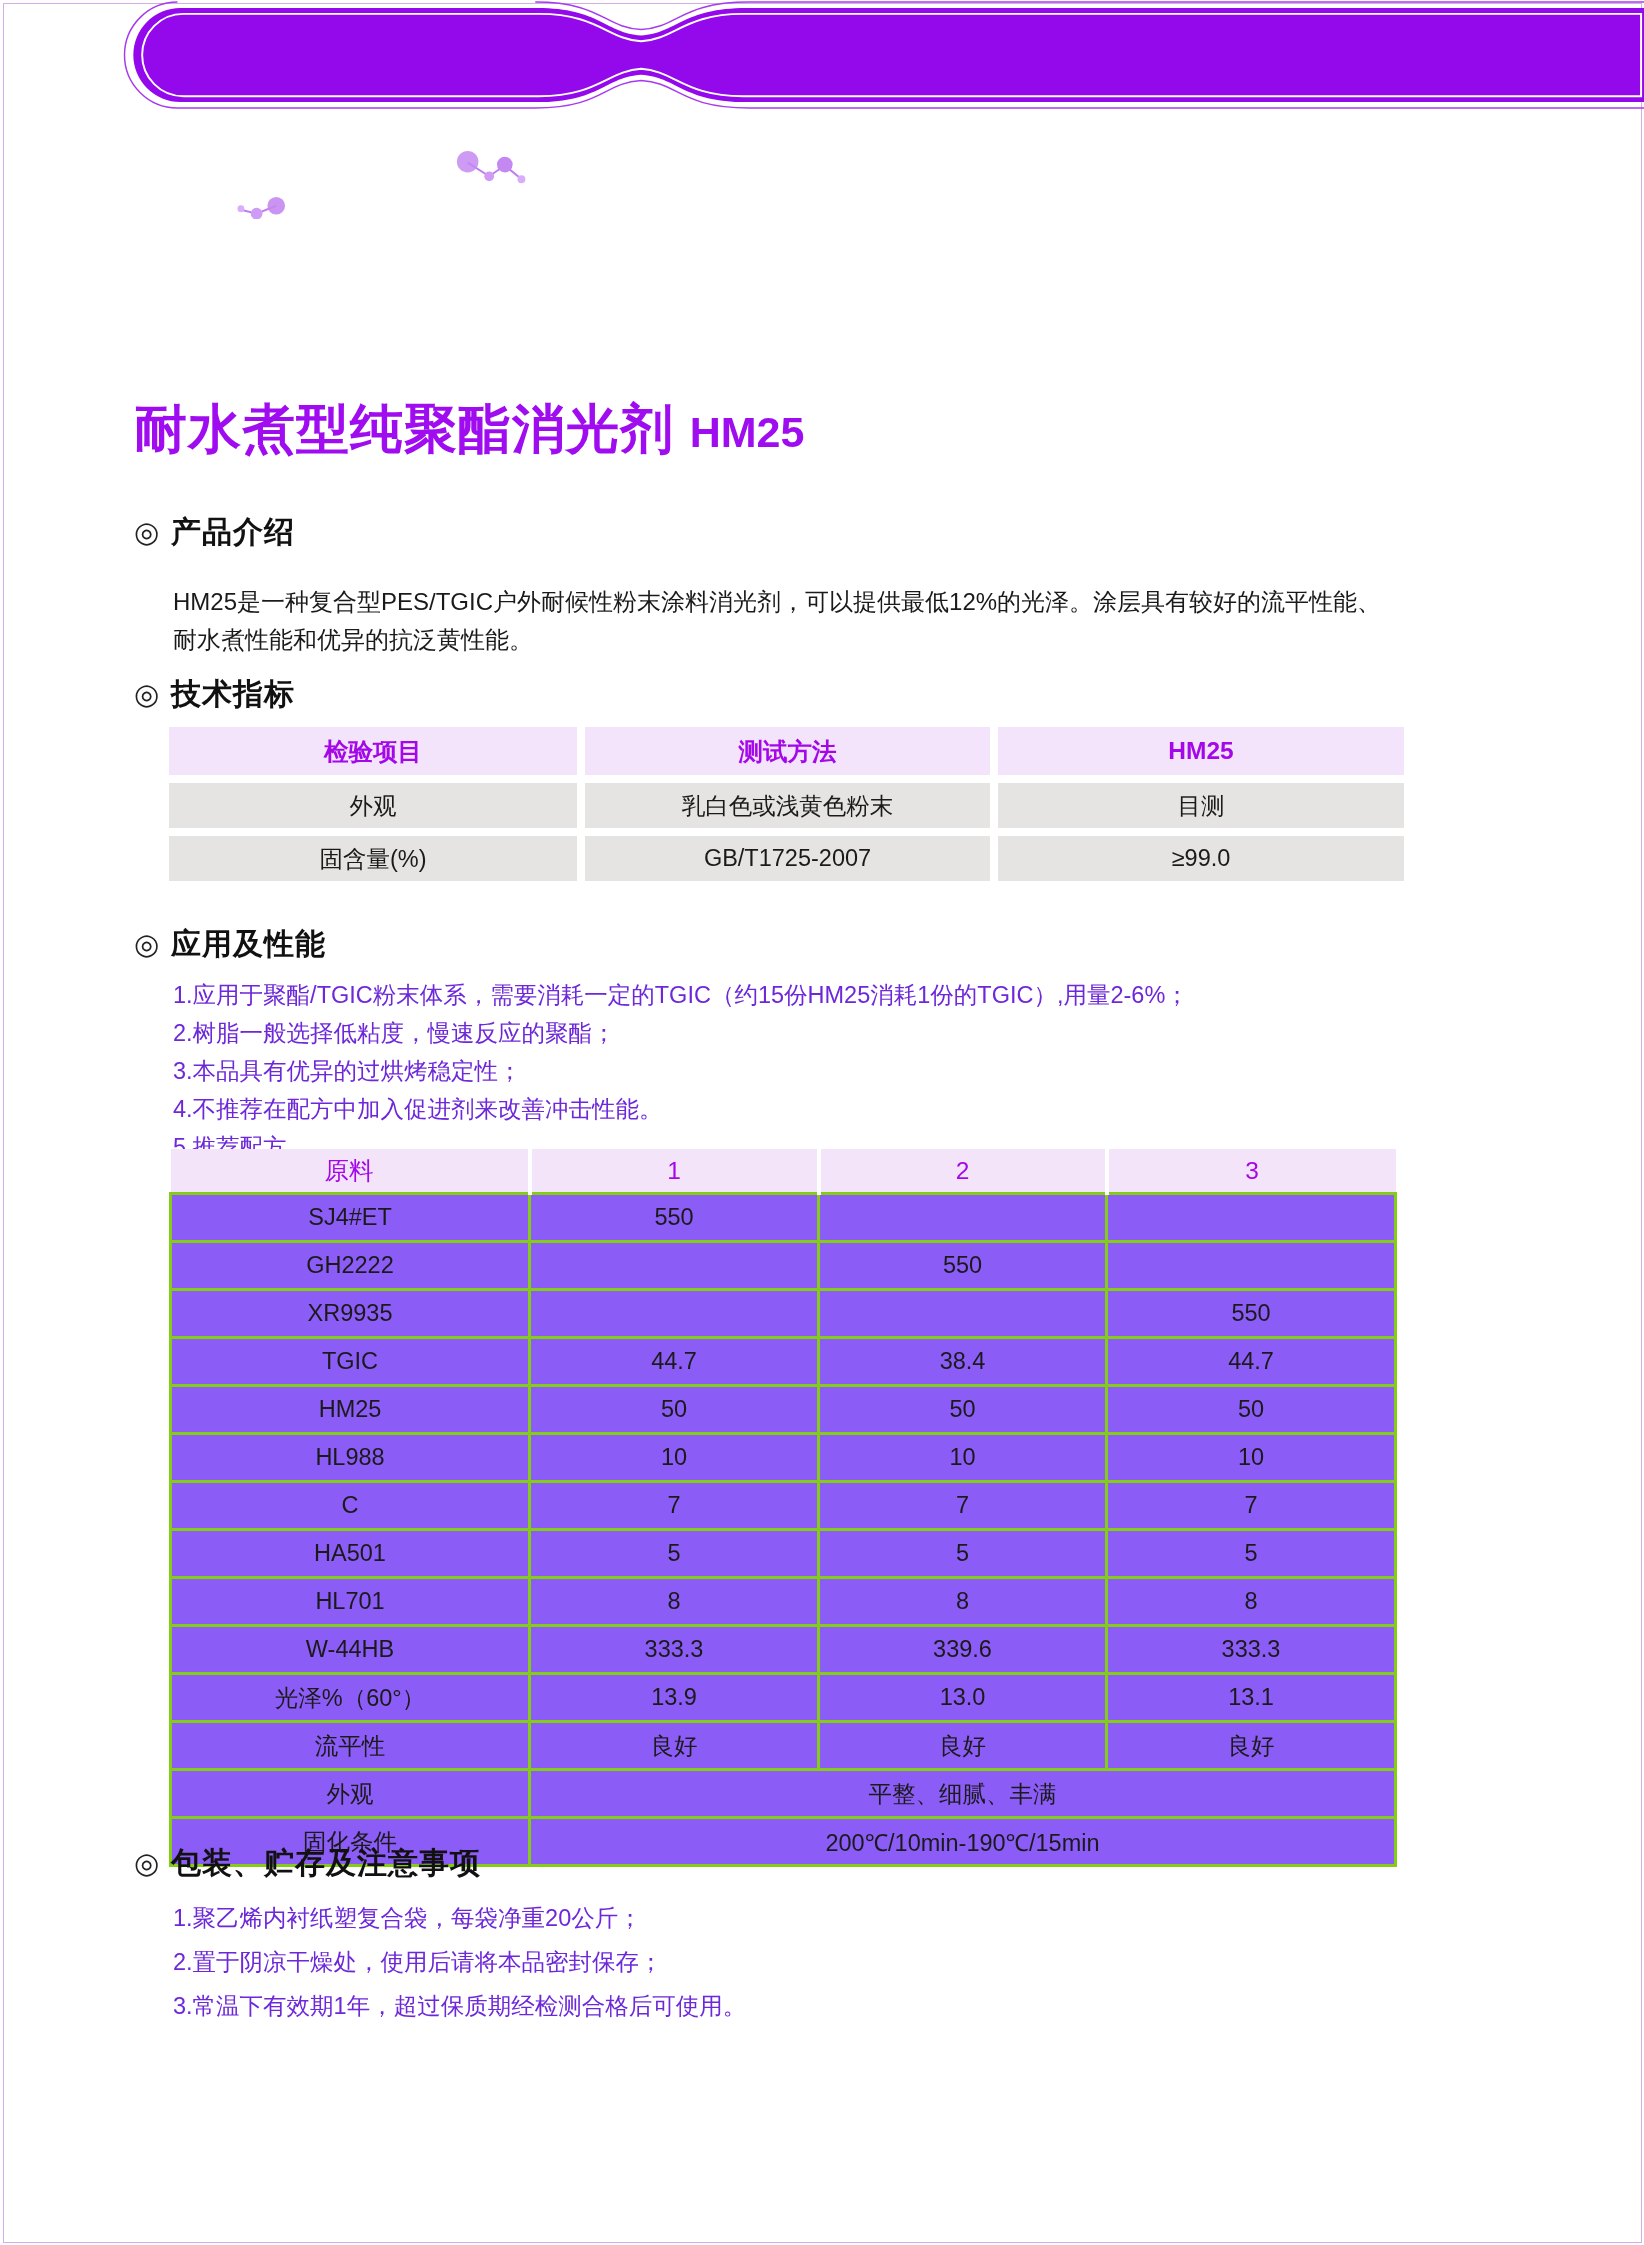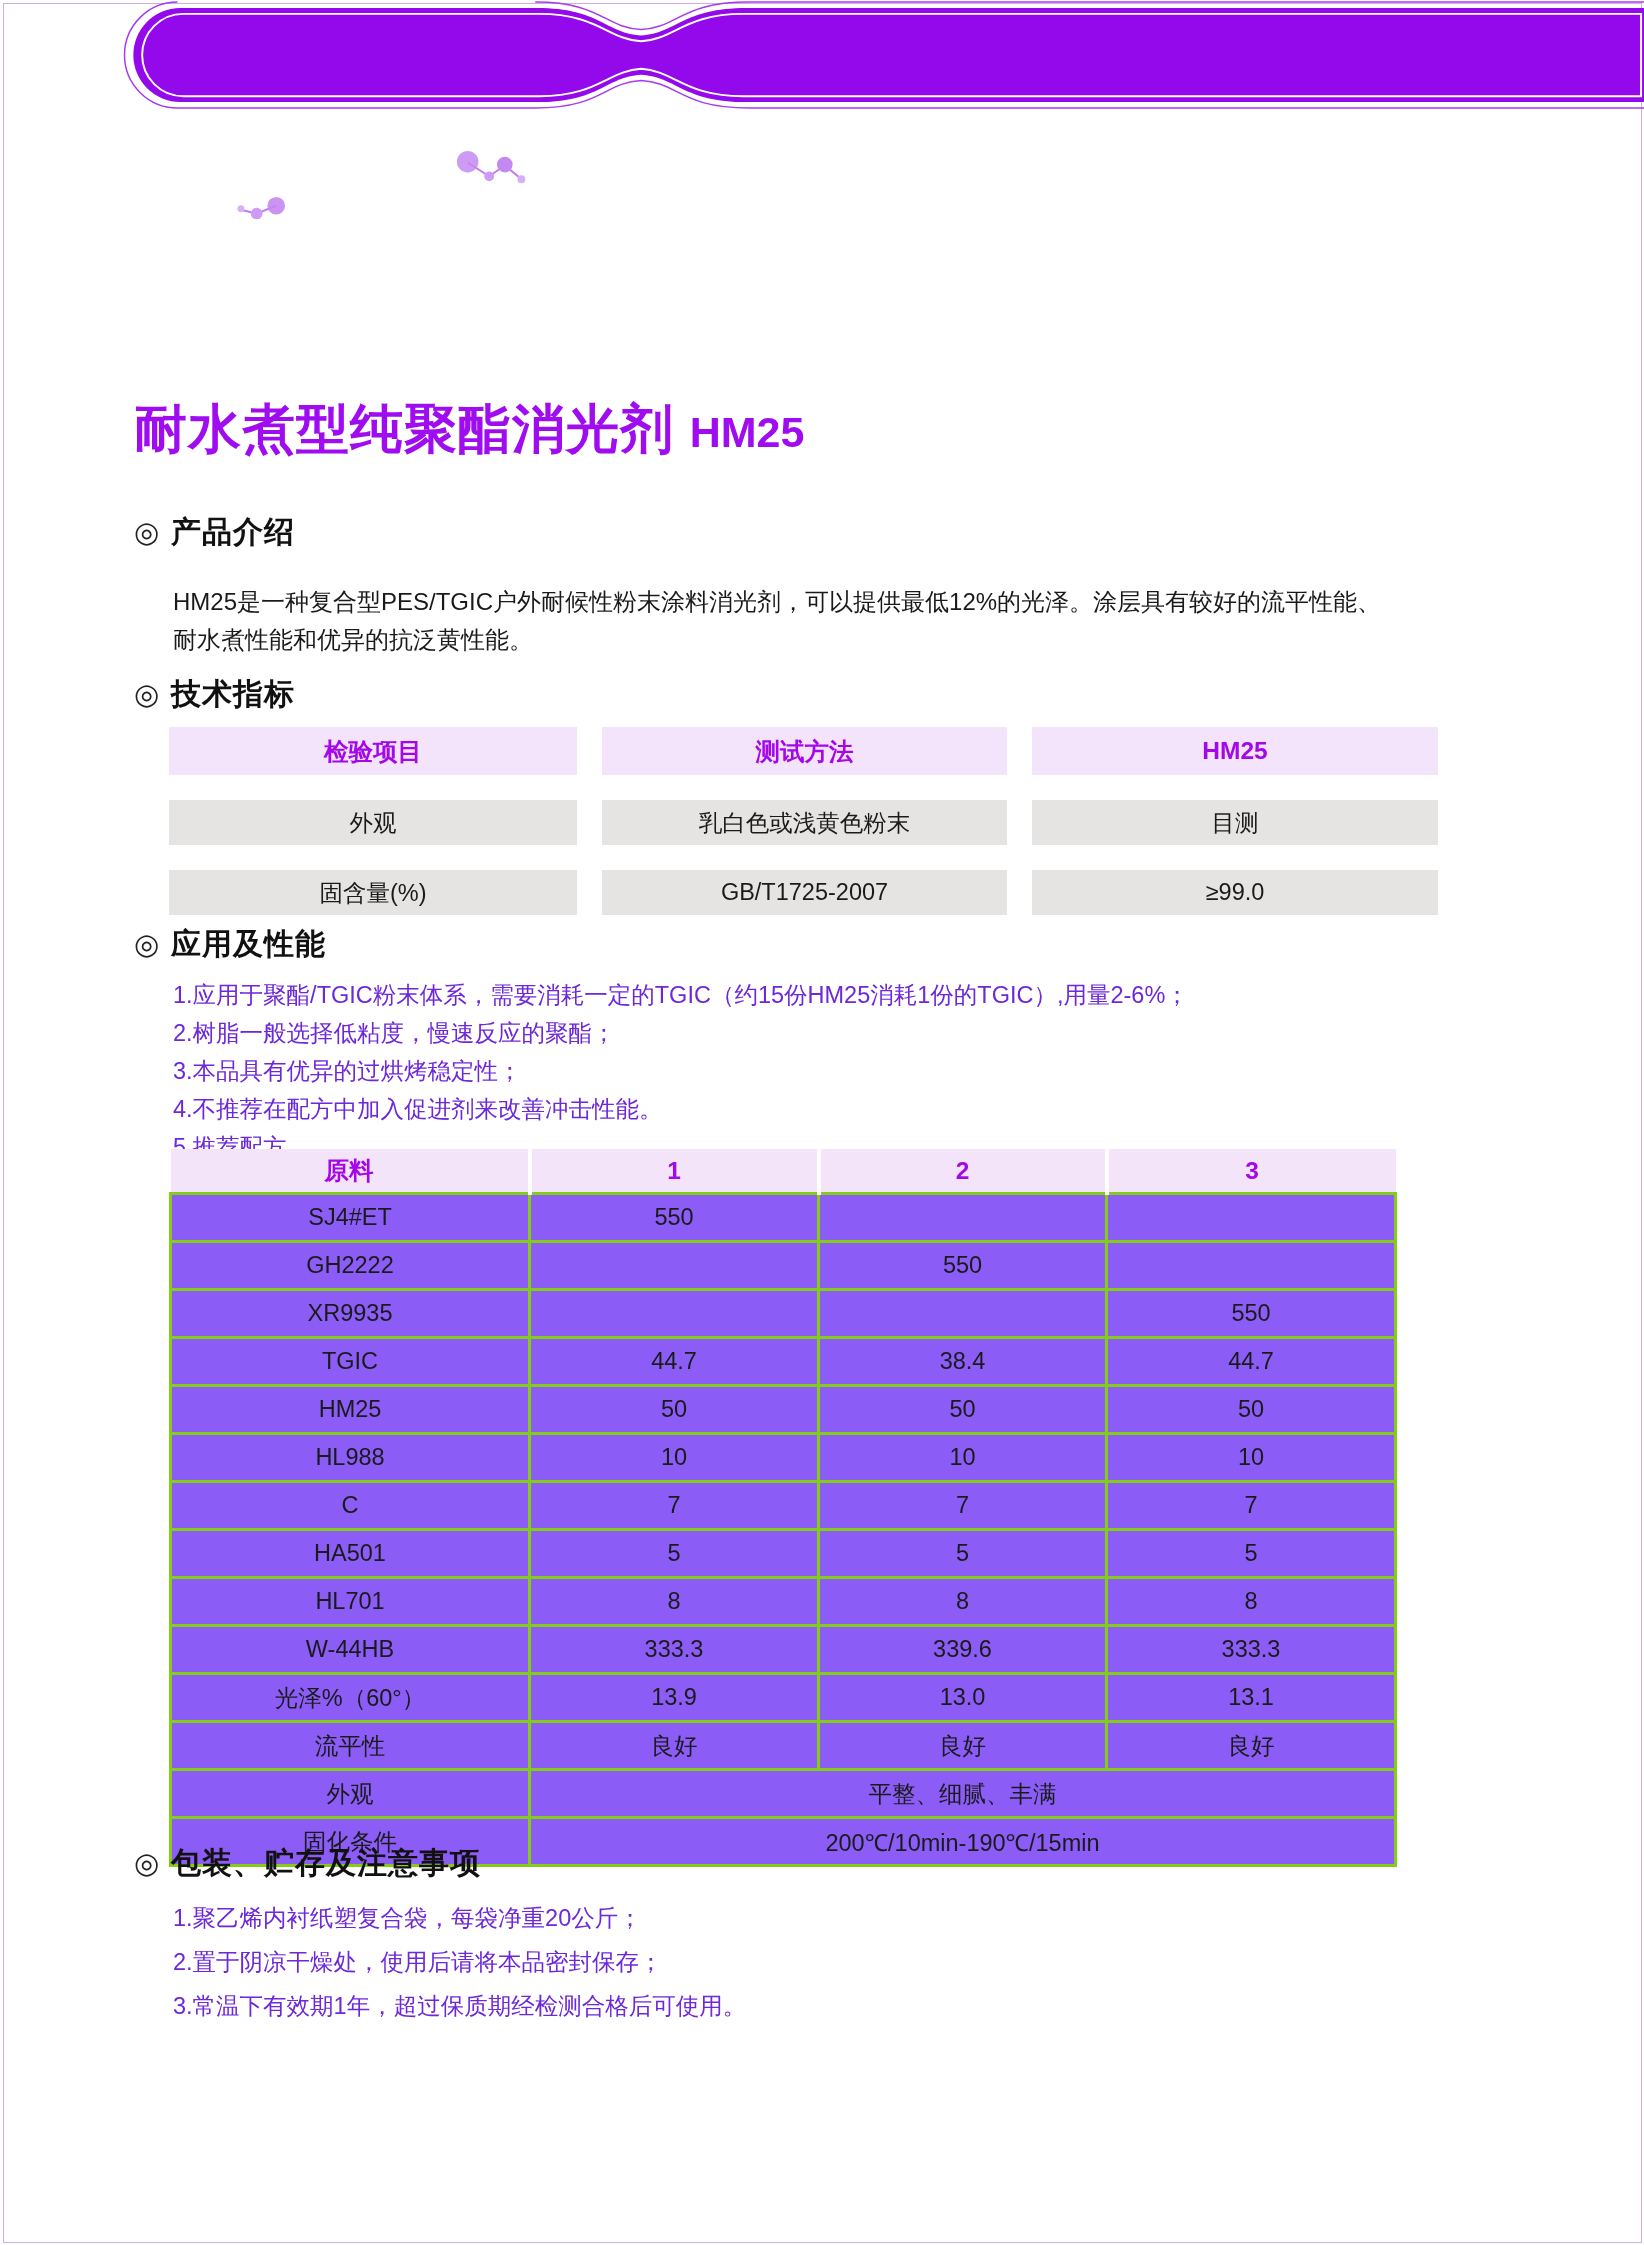--- a/index.html
+++ b/index.html
@@ -32,31 +32,31 @@
   .sec-head{position:absolute;left:134px;display:flex;align-items:center;gap:10.8px;
             font-size:30px;font-weight:bold;color:#111;letter-spacing:1px;}
   .sec-bullet{font-size:29px;font-weight:normal;color:#222;line-height:1;}
 
   .body-text{position:absolute;left:173px;font-size:24px;line-height:38px;color:#1a1a1a;}
   .num-list{position:absolute;left:173px;font-size:23.5px;line-height:38px;color:#6d28d9;
             list-style:none;margin:0;padding:0;}
 
   
   .spec-table{position:absolute;left:169px;top:727px;width:1225px;
-              display:grid;grid-template-columns:408px 405px 406px;gap:25px;}
+              display:grid;grid-template-columns:408px 405px 406px;gap:8px;}
   .spec-cell{display:flex;align-items:center;justify-content:center;font-size:23.5px;}
   .spec-cell.head{background:#f3e3fb;color:#a408e8;font-weight:bold;height:48px;font-size:24.5px;}
   .spec-cell.body{background:#e5e4e2;color:#1a1a1a;height:45px;}
 
   
   .form-table{position:absolute;left:169px;top:1149px;width:1225px;
               border-collapse:collapse;table-layout:fixed;}
   .form-table col.c0{width:359px;} .form-table col.c1{width:289px;}
   .form-table col.c2{width:288px;} .form-table col.c3{width:289px;}
-  .form-table th{background:#f3e4fa;color:#a408e8;font-weight:bold;font-size:24.5px;
+  .form-table th{background:#f3e4fa;color:#a408e8;font-weight:normal;font-size:24.5px;
                  height:41px;border-left:4.9px solid #fff;border-right:4.9px solid #fff;
                  border-bottom:1px solid #c9c9c9;}
   .form-table th:first-child{border-left:none;} .form-table th:last-child{border-right:none;}
   .form-table td{background:#8b5cf6;border:3px solid #84cc16;height:43px;text-align:center;
                  font-size:23.5px;color:#1a1a1a;}
 </style>
 </head>
 <body>
 
 <div class="page-frame"></div>

